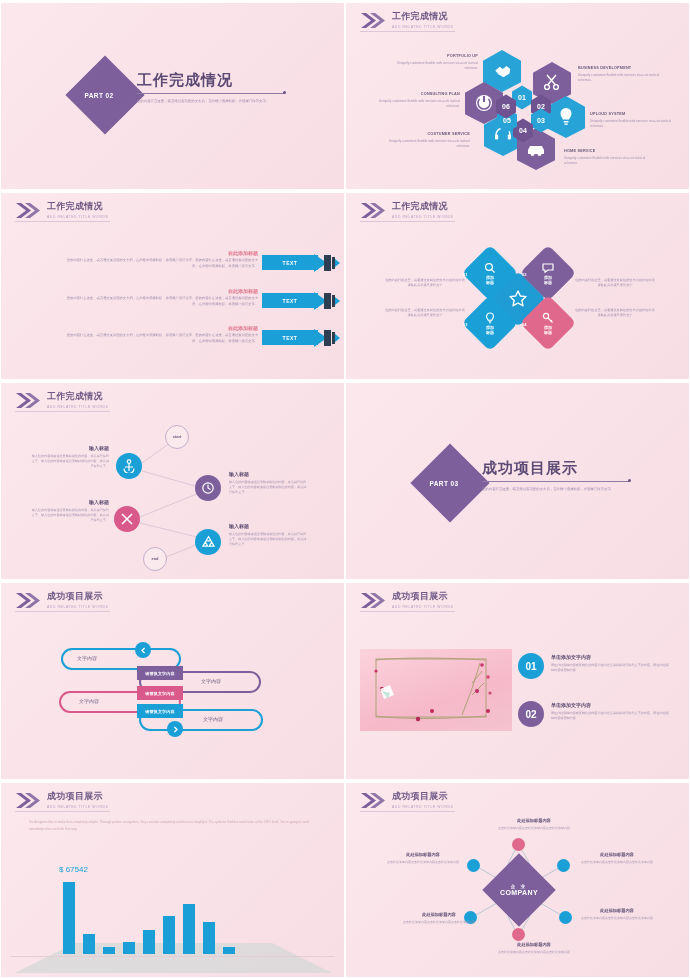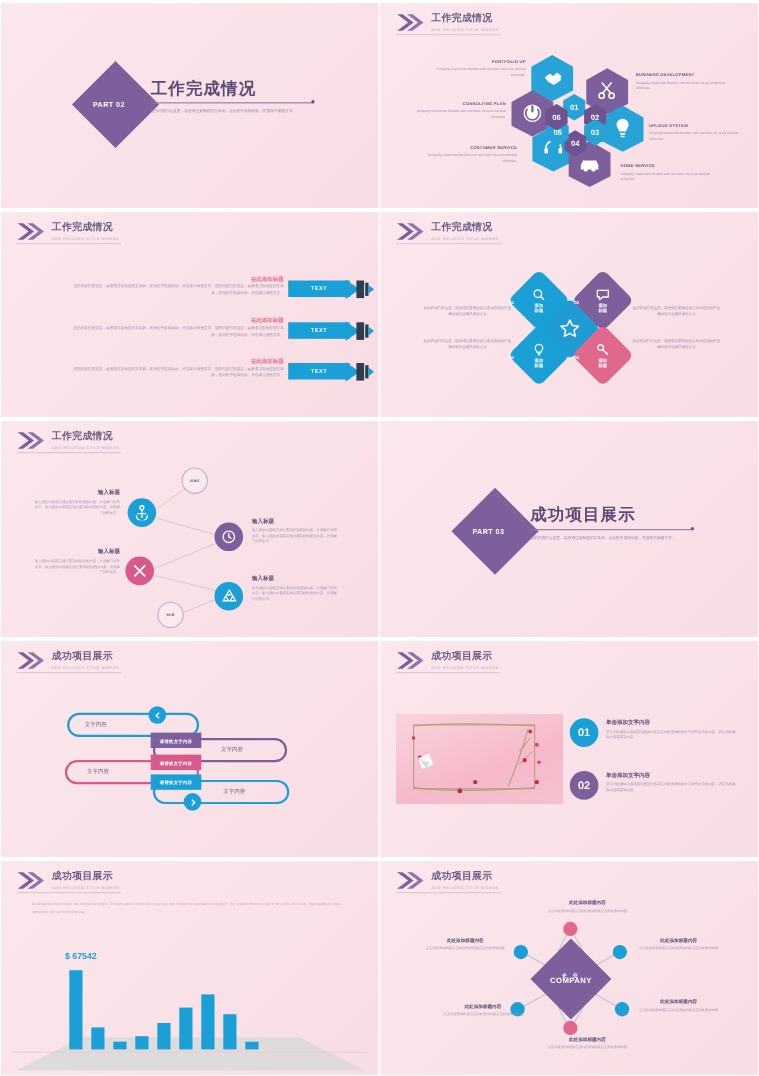--- a/index.html
+++ b/index.html
@@ -95,21 +95,21 @@
            background: linear-gradient(160deg,#fbd3dd 0%,#f6b9c9 60%,#f4c2cf 100%); }
   .numrow { position:absolute; display:flex; gap:7px; align-items:flex-start; }
   .numcirc { width:26px; height:26px; border-radius:50%; display:flex; align-items:center; justify-content:center;
              color:#fff; font-size:10px; font-weight:bold; flex:none; }
   .numtxt { width:118px; }
   .numtxt .t { font-size:5px; font-weight:bold; color:#5e4d72; line-height:8px;}
   .numtxt .d { font-size:3.1px; color:#a392ad; line-height:5.4px; margin-top:2px;}
 
   
   .chart-para { position:absolute; left:28px; top:36px; width:290px; font-size:3.2px; line-height:6.5px; color:#cfa8b6;}
-  .chart-val { position:absolute; font-size:8px; font-weight:bold; color:#1a9fd6; }
+  .chart-val { position:absolute; font-size:8px; font-weight:normal; color:#1a9fd6; }
   .stage { position:absolute; left:14px; top:160px; }
   .bars { position:absolute; left:62px; bottom:23px; display:flex; align-items:flex-end; gap:8px; }
   .bar { width:12px; background:#1a9fd6; }
   .baseline { position:absolute; left:10px; right:10px; bottom:20px; height:1px; background:#e6cdd4;}
 
   
   .cdia { position:absolute; width:52px; height:52px; background:#7d5f9c; transform:rotate(45deg); }
   .cdia-in { position:absolute; width:52px; height:52px; display:flex; flex-direction:column;
              align-items:center; justify-content:center; color:#fff; }
   .cdia-in .cn { font-size:4.5px; letter-spacing:2px; font-weight:bold;}

